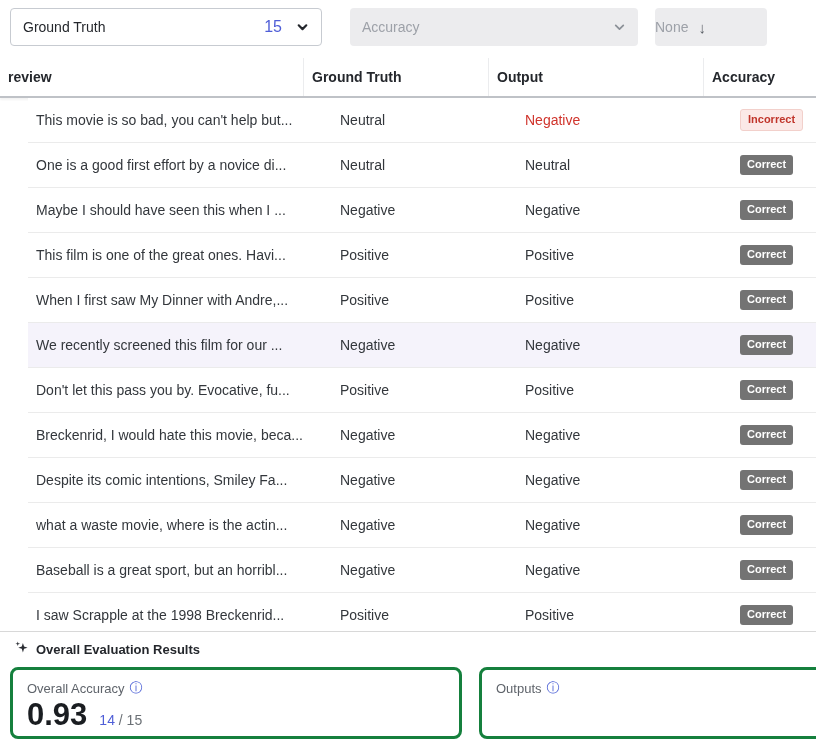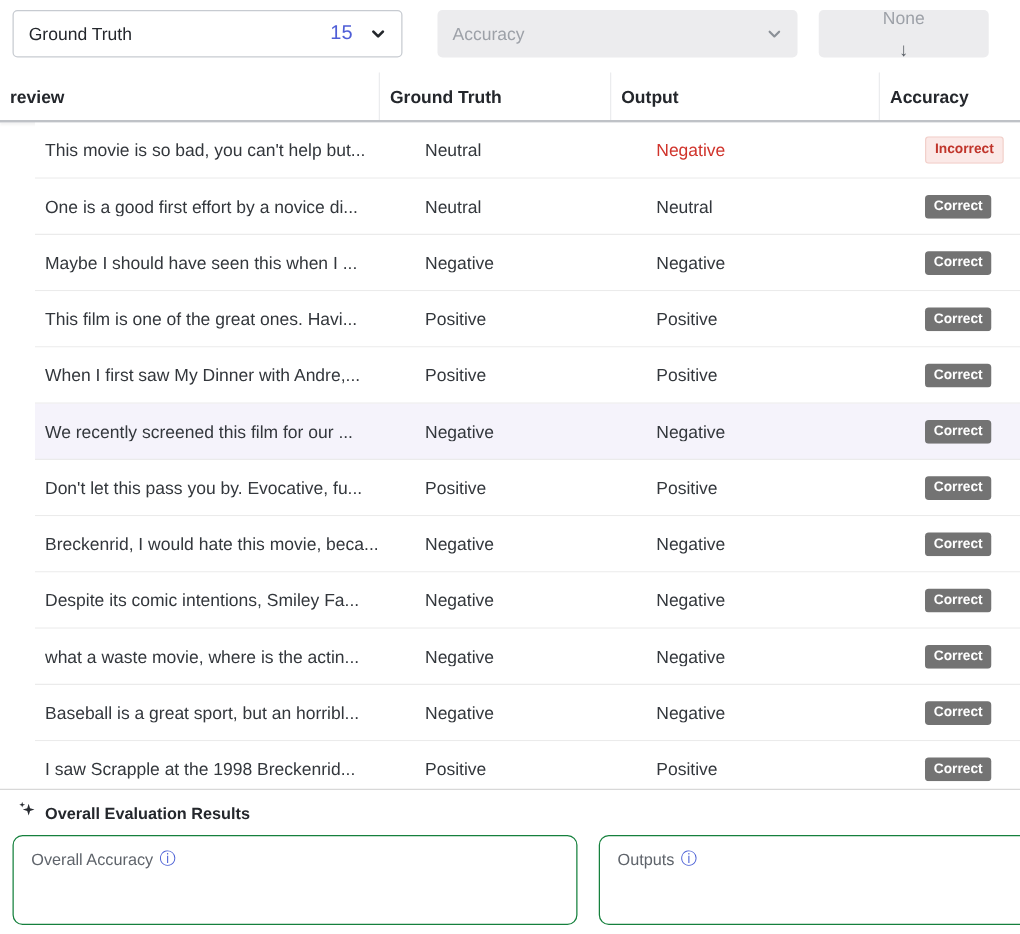--- a/index.html
+++ b/index.html
@@ -21,24 +21,24 @@
   .select-white {
     width: 312px; background: #fff; border: 1px solid #c7cbd1; color: #24272c;
   }
   .select-white .count { margin-left: auto; color: #4f5ed7; font-size: 16px; margin-right: 14px; }
   .select-gray {
     width: 288px; background: #ececee; color: #9da1a8; margin-left: 28px;
     justify-content: space-between; border: none;
   }
   .chev { display: flex; align-items: center; }
   .sort-btn {
-    width: 136px; height: 38px; margin-left: 17px;
+    width: 112px; height: 38px; margin-left: 17px;
     background: #ececee; border: none; border-radius: 4px;
     font-size: 14px; color: #9da1a8; font-family: inherit;
-    display: flex; align-items: center; justify-content: center; gap: 10px; cursor: pointer; flex-direction: column;
+    display: flex; align-items: center; justify-content: flex-start; gap: 10px; cursor: pointer;
   }
   .sort-btn .arrow { color: #5a5f66; font-size: 15px; }
   
   .table { margin-top: 4px; }
   .thead {
     display: grid; grid-template-columns: 304px 185px 215px 1fr;
     height: 40px; border-bottom: 2px solid #bfc2c7;
     box-shadow: 0 2px 2px rgba(0,0,0,0.05);
   }
   .th {
@@ -64,21 +64,21 @@
     padding: 3px 7px; border-radius: 3px; line-height: 1.2;
   }
   .badge-correct { background: #737373; color: #ffffff; }
   .badge-incorrect { background: #fbe9e7; color: #c0352b; border: 1px solid #f2d0cb; }
   
   .footer { border-top: 1px solid #d8d8d8; height: 116px; background: #fff; }
   .footer-header { display: flex; align-items: center; gap: 7px; padding: 8px 0 6px 14px; }
   .footer-title { font-size: 13px; font-weight: 700; color: #24272c; }
   .cards { display: flex; gap: 17px; padding: 2px 0 0 10px; }
   .card {
-    border: 1px solid #15803d; border-radius: 8px; height: 72px;
+    border: 3px solid #15803d; border-radius: 8px; height: 72px;
     padding: 9px 14px; background: #fff;
   }
   .card-accuracy { width: 452px; }
   .card-outputs { flex: 1; margin-right: -12px; }
   .card-label-row { display: flex; align-items: center; gap: 5px; font-size: 13px; color: #5f646b; }
   .info-icon { color: #4a5fd5; font-size: 13px; cursor: pointer; }
   .value-row { display: flex; align-items: baseline; gap: 12px; margin-top: 0px; }
   .big-value { font-size: 31px; font-weight: 700; color: #1a1d21; }
   .big-value-plain { font-size: 29px; font-weight: 400; color: #1a1d21; letter-spacing: 1px; }
   .fraction { font-size: 14px; }
@@ -241,20 +241,27 @@
         </svg>
       </span>
       <span class="footer-title">Overall Evaluation Results</span>
     </div>
     <div class="cards">
       <div class="card card-accuracy">
         <div class="card-label-row">
           <span>Overall Accuracy</span>
           <span class="info-icon">ⓘ</span>
         </div>
+        <div class="value-row">
+          <span class="big-value">0.93</span>
+          <span class="fraction">
+            <span class="num">14</span>
+            <span class="den">/ 15</span>
+          </span>
+        </div>
       </div>
       <div class="card card-outputs">
         <div class="card-label-row">
           <span>Outputs</span>
           <span class="info-icon">ⓘ</span>
         </div>
       </div>
     </div>
   </div>
 

